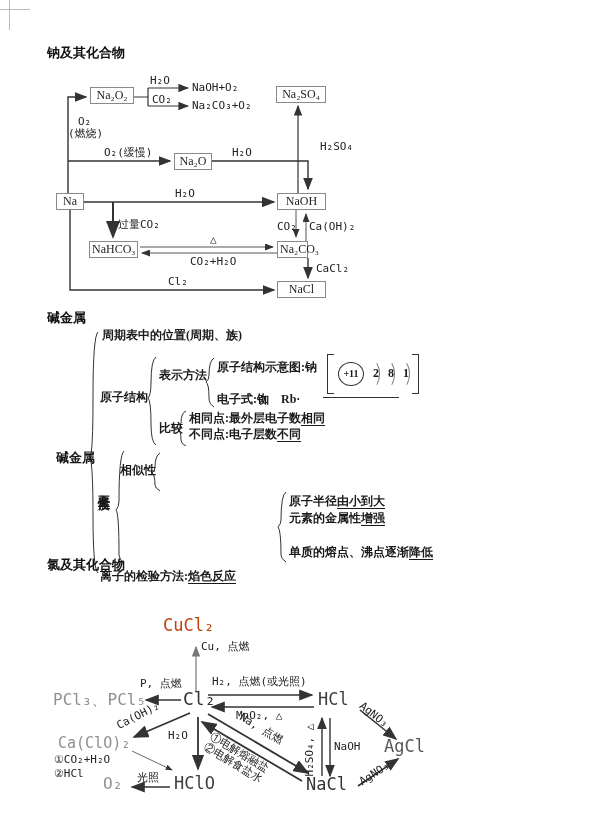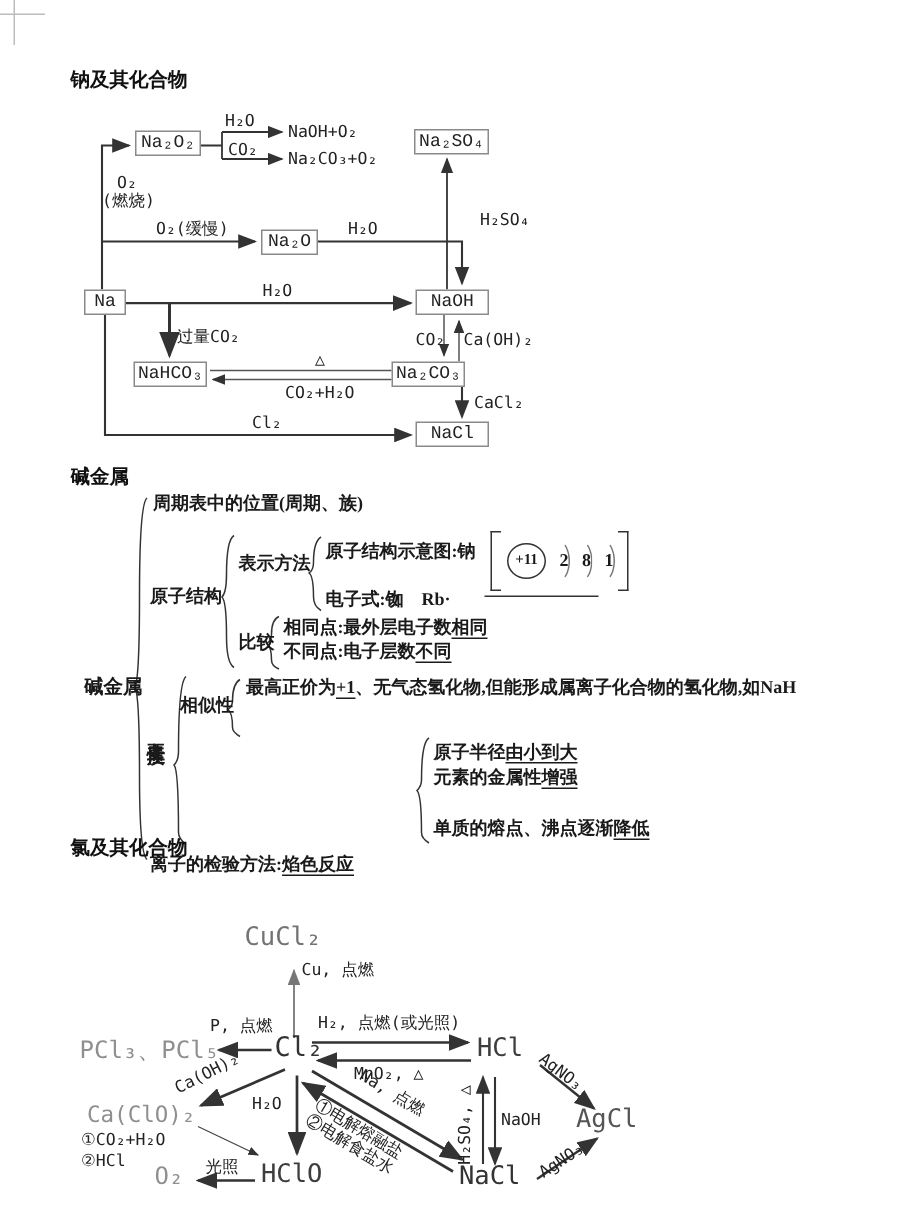--- a/index.html
+++ b/index.html
@@ -10,21 +10,21 @@
   .mark-h{position:absolute;left:0;top:9px;width:30px;height:1px;background:#bbb;}
   .title{position:absolute;left:0;top:13px;width:606px;text-align:center;
          font-family:"Liberation Sans","DejaVu Sans",sans-serif;
          font-size:18px;font-weight:bold;letter-spacing:2px;}
   .h2{position:absolute;font-family:"Liberation Sans","DejaVu Sans",sans-serif;
       font-size:13px;font-weight:bold;color:#111;}
   
   .chart{position:absolute;}
   .chart svg{position:absolute;left:0;top:0;}
   .cbox{position:absolute;box-sizing:border-box;border:1px solid #8a8a8a;background:#fff;
-        font-family:Liberation Mono, monospace;font-size:12px;color:#222;
+        font-family:Liberation Serif, serif;font-size:12px;color:#222;
         text-align:center;line-height:15px;padding:0 2px;white-space:nowrap;}
   .lbl{position:absolute;font-family:"DejaVu Sans Mono","Liberation Mono",monospace;
        font-size:11px;color:#222;white-space:nowrap;line-height:12px;}
   .lbl.cjk{font-size:11px;}
   
   .tree{position:absolute;font-size:12px;font-weight:bold;color:#1a1a1a;}
   .t-row{position:absolute;white-space:nowrap;line-height:13px;}
   .t-row .u{border-bottom:1px solid #1a1a1a;padding-bottom:0px;}
   .vert{position:absolute;writing-mode:vertical-rl;text-orientation:upright;
         letter-spacing:1px;line-height:12px;}
@@ -88,21 +88,21 @@
 
       <path d="M30,135 L30,215 L234,215" fill="none" stroke="#333" stroke-width="1.4" marker-end="url(#sa)"></path>
     </svg>
 
     <div class="cbox" style="left:50px;top:12px;width:44px">Na₂O₂</div>
     <div class="cbox" style="left:236px;top:11px;width:50px">Na₂SO₄</div>
     <div class="cbox" style="left:134px;top:78px;width:38px">Na₂O</div>
     <div class="cbox" style="left:16px;top:118px;width:28px">Na</div>
     <div class="cbox" style="left:237px;top:118px;width:49px">NaOH</div>
     <div class="cbox" style="left:49px;top:166px;width:49px">NaHCO₃</div>
-    <div class="cbox" style="left:221px;top:166px;width:49px">Na₂CO₃</div>
+    <div class="cbox" style="left:237px;top:166px;width:31px">Na₂CO₃</div>
     <div class="cbox" style="left:237px;top:206px;width:49px">NaCl</div>
 
     <div class="lbl" style="left:152px;top:7px">NaOH+O₂</div>
     <div class="lbl" style="left:152px;top:25px">Na₂CO₃+O₂</div>
 
     <div class="lbl" style="left:110px;top:0px">H₂O</div>
     <div class="lbl" style="left:112px;top:19px">CO₂</div>
     <div class="lbl" style="left:38px;top:41px">O₂</div>
     <div class="lbl cjk" style="left:28px;top:53px">(燃烧)</div>
     <div class="lbl cjk" style="left:64px;top:72px">O₂(缓慢)</div>
@@ -159,21 +159,20 @@
 
     <div class="t-row" style="left:177px;top:68px">电子式:铷　Rb·</div>
     <div class="t-row" style="left:119px;top:97px">比较</div>
 
     <div class="t-row" style="left:149px;top:87px"><span>相同点:最外层电子数</span><span class="u">相同</span></div>
     <div class="t-row" style="left:149px;top:103px"><span>不同点:电子层数</span><span class="u">不同</span></div>
 
     <div class="vert" style="left:58px;top:160px">主要性质</div>
     <div class="t-row" style="left:80px;top:139px">相似性</div>
 
-    <div class="t-row" style="left:124px;top:127px"><span>最高正价为</span><span class="u">+1</span><span>、无气态氢化物,但能形成属离子化合物的氢化物,如NaH</span></div>
 
 
     <div class="t-row" style="left:249px;top:170px"><span>原子半径</span><span class="u">由小到大</span></div>
     <div class="t-row" style="left:249px;top:187px"><span>元素的金属性</span><span class="u">增强</span></div>
     <div class="t-row" style="left:249px;top:221px"><span>单质的熔点、沸点逐渐</span><span class="u">降低</span></div>
 
     <div class="t-row" style="left:60px;top:245px"><span>离子的检验方法:</span><span class="u">焰色反应</span></div>
   </div>
 
   <div class="h2" style="left:47px;top:556px">氯及其化合物</div>
@@ -208,21 +207,21 @@
       <path d="M262,171 L162,112" fill="none" stroke="#333" stroke-width="1.8" marker-end="url(#ca)"></path>
 
       <path d="M282,166 L282,108" fill="none" stroke="#333" stroke-width="1.4" marker-end="url(#ca)"></path>
       <path d="M290,108 L290,166" fill="none" stroke="#333" stroke-width="1.4" marker-end="url(#ca)"></path>
 
       <path d="M320,100 L356,129" fill="none" stroke="#333" stroke-width="1.6" marker-end="url(#ca)"></path>
 
       <path d="M318,176 L358,149" fill="none" stroke="#333" stroke-width="1.6" marker-end="url(#ca)"></path>
     </svg>
 
-    <div class="big" style="left:123px;top:6px;color:#737373">CuCl₂</div>
+    <div class="big" style="left:123px;top:6px;color:#c2410c">CuCl₂</div>
     <div class="big gray" style="left:13px;top:81px;font-size:16px">PCl₃、PCl₅</div>
     <div class="big" style="left:143px;top:80px;font-size:18px;color:#333">Cl₂</div>
     <div class="big" style="left:278px;top:80px">HCl</div>
     <div class="big gray small" style="left:18px;top:124px">Ca(ClO)₂</div>
     <div class="big" style="left:134px;top:164px">HClO</div>
     <div class="big gray" style="left:63px;top:165px;font-size:16px">O₂</div>
     <div class="big" style="left:266px;top:165px;color:#333">NaCl</div>
     <div class="big" style="left:344px;top:127px;color:#555">AgCl</div>
 
     <div class="lbl cjk" style="left:161px;top:31px">Cu, 点燃</div>

